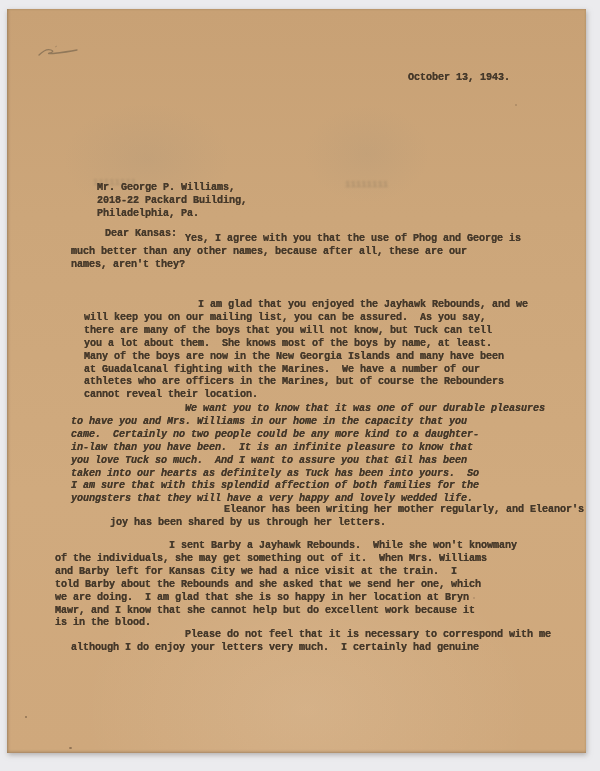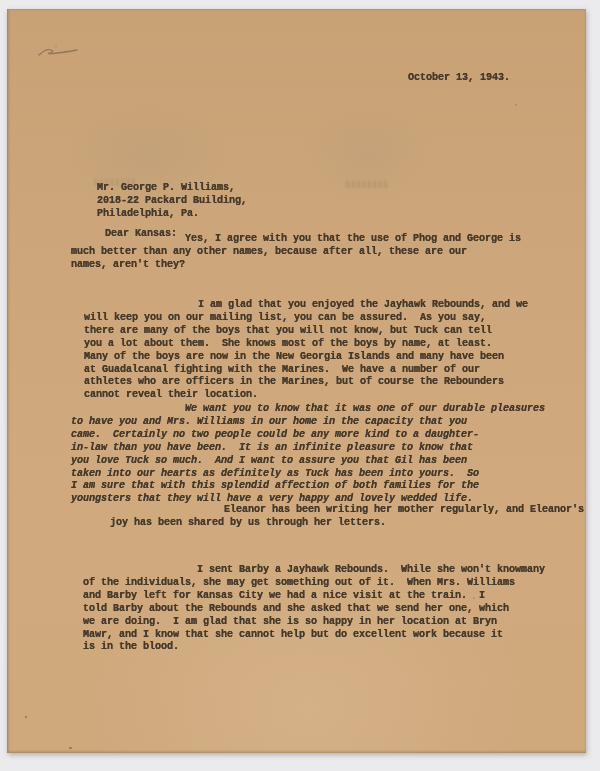--- a/index.html
+++ b/index.html
@@ -38,21 +38,21 @@
     color: #45392b;
     text-shadow: 0 0 0.6px rgba(66,52,36,0.85), 0.3px 0.3px 0.5px rgba(66,52,36,0.35);
   }
   #date-line        { left: 401px; top: 63px;  }
   #address-block    { left: 90px;  top: 173px; }
   #salutation-line  { left: 98px;  top: 219px; }
   #paragraph-1      { left: 64px;  top: 224px; }
   #paragraph-2      { left: 77px;  top: 290px; }
   #paragraph-3      { left: 64px;  top: 394px; font-style: italic; }
   #paragraph-4      { left: 64px;  top: 495px; margin-left: 39px; }
-  #paragraph-5      { left: 76px;  top: 531px; margin-top: 24px; }
+  #paragraph-5      { left: 48px;  top: 531px; }
   #paragraph-6      { left: 64px;  top: 620px; }
   .ghost {
     position: absolute;
     font-size: 9px;
     font-weight: bold;
     color: #7a6a52;
     filter: blur(1.3px);
     opacity: 0.32;
     white-space: pre;
   }
@@ -118,20 +118,22 @@
 joy has been shared by us through her letters.</div>
 
     <div id="paragraph-5" class="typed">                   I sent Barby a Jayhawk Rebounds.  While she won't knowmany
 of the individuals, she may get something out of it.  When Mrs. Williams
 and Barby left for Kansas City we had a nice visit at the train.  I
 told Barby about the Rebounds and she asked that we send her one, which
 we are doing.  I am glad that she is so happy in her location at Bryn
 Mawr, and I know that she cannot help but do excellent work because it
 is in the blood.</div>
 
+    <div id="paragraph-6" class="typed">                   Please do not feel that it is necessary to correspond with me
+although I do enjoy your letters very much.  I certainly had genuine</div>
 
     <div id="speck-1" class="speck"></div>
     <div id="speck-2" class="speck"></div>
     <div id="speck-3" class="speck"></div>
     <div id="speck-4" class="speck"></div>
 
   </div>
 </div>
 
 </body></html>

